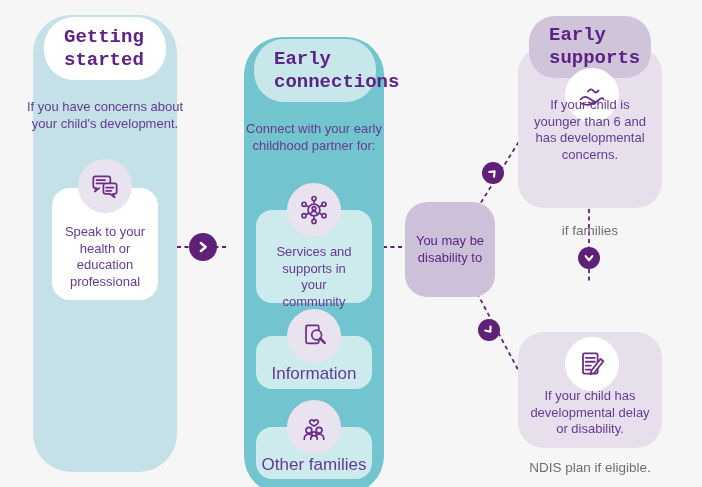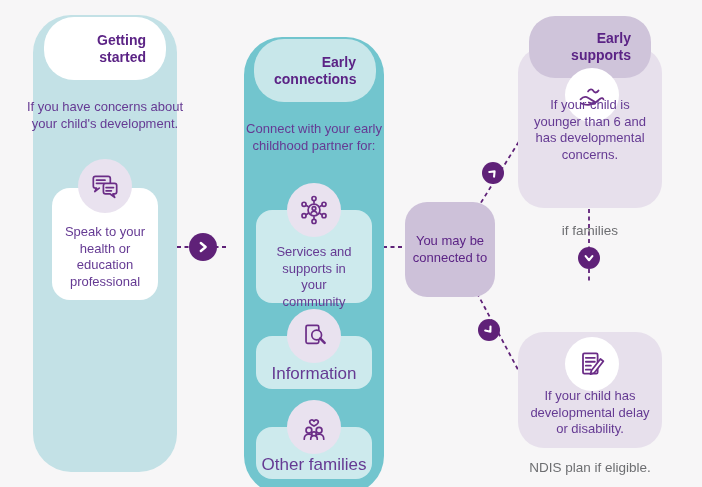--- a/index.html
+++ b/index.html
@@ -3,21 +3,21 @@
 <meta charset="utf-8">
 <style>
   * { margin:0; padding:0; box-sizing:border-box; }
   html,body { background:#ffffff; }
   .canvas {
     position:relative; width:702px; height:487px;
     background:#f7f6f7; overflow:hidden;
     font-family:"Liberation Sans", sans-serif;
   }
   
-  .h-title { font-size:14px; font-weight:bold; color:#5b2385; line-height:1.2; text-align:right; }
+  .h-title { font-size:19px; font-weight:bold; color:#5b2385; line-height:1.2; text-align:left;font-family:Liberation Mono, monospace; }
   .body-text { font-size:13px; color:#653a93; line-height:1.28; text-align:center; }
   .gray-text { font-size:13.5px; color:#6d6e71; text-align:center; }
 
   
   .col { position:absolute; top:15px; height:457px; border-radius:38px; }
   .col-getting { left:33px; width:144px; background:#c3e1e6; }
   .col-connections { left:244px; width:140px; background:#72c5ce;margin-top:22px; }
 
   .pill { position:absolute; display:flex; align-items:center; justify-content:center; border-radius:30px; }
   .pill .h-title { max-width:82px; }
@@ -193,21 +193,21 @@
           <path d="M25.2 27.5 c0-3 -1.9-4.7 -4.4-4.7 c-1.3 0 -2.4.45 -3.2 1.3"></path>
           <circle cx="16" cy="22.7" r="2.1" fill="#e9e2ef"></circle>
           <path d="M12.9 27.5 c0-2.2 1.4-3.4 3.1-3.4 s3.1 1.2 3.1 3.4" fill="#e9e2ef"></path>
         </svg>
       </div>
       <p class="body-text">Other families</p>
     </div>
   </section>
 
   <div class="hub-box">
-    <p class="body-text">You may be connected to</p>
+    <p class="body-text">You may be disability to</p>
   </div>
 
   <section class="right-box box-supports">
     <div class="pill pill-lav pill-supports">
       <span class="h-title">Early supports</span>
     </div>
     <div class="icon-circle white">
       <svg class="icon-svg" width="36" height="36" viewBox="0 0 32 32">
         <path d="M12.5 12.8 c1.3-2.3 3.8-2.3 4.7-.4 c.9 1.9 3.3 1.9 4.6-.4"></path>
         <path d="M5.8 19.8 c2.2-2.3 4.8-2.6 7-1.1 l5.6 3.4 c1 .6.4 2 -.8 1.7 l-4.4-1.1"></path>

